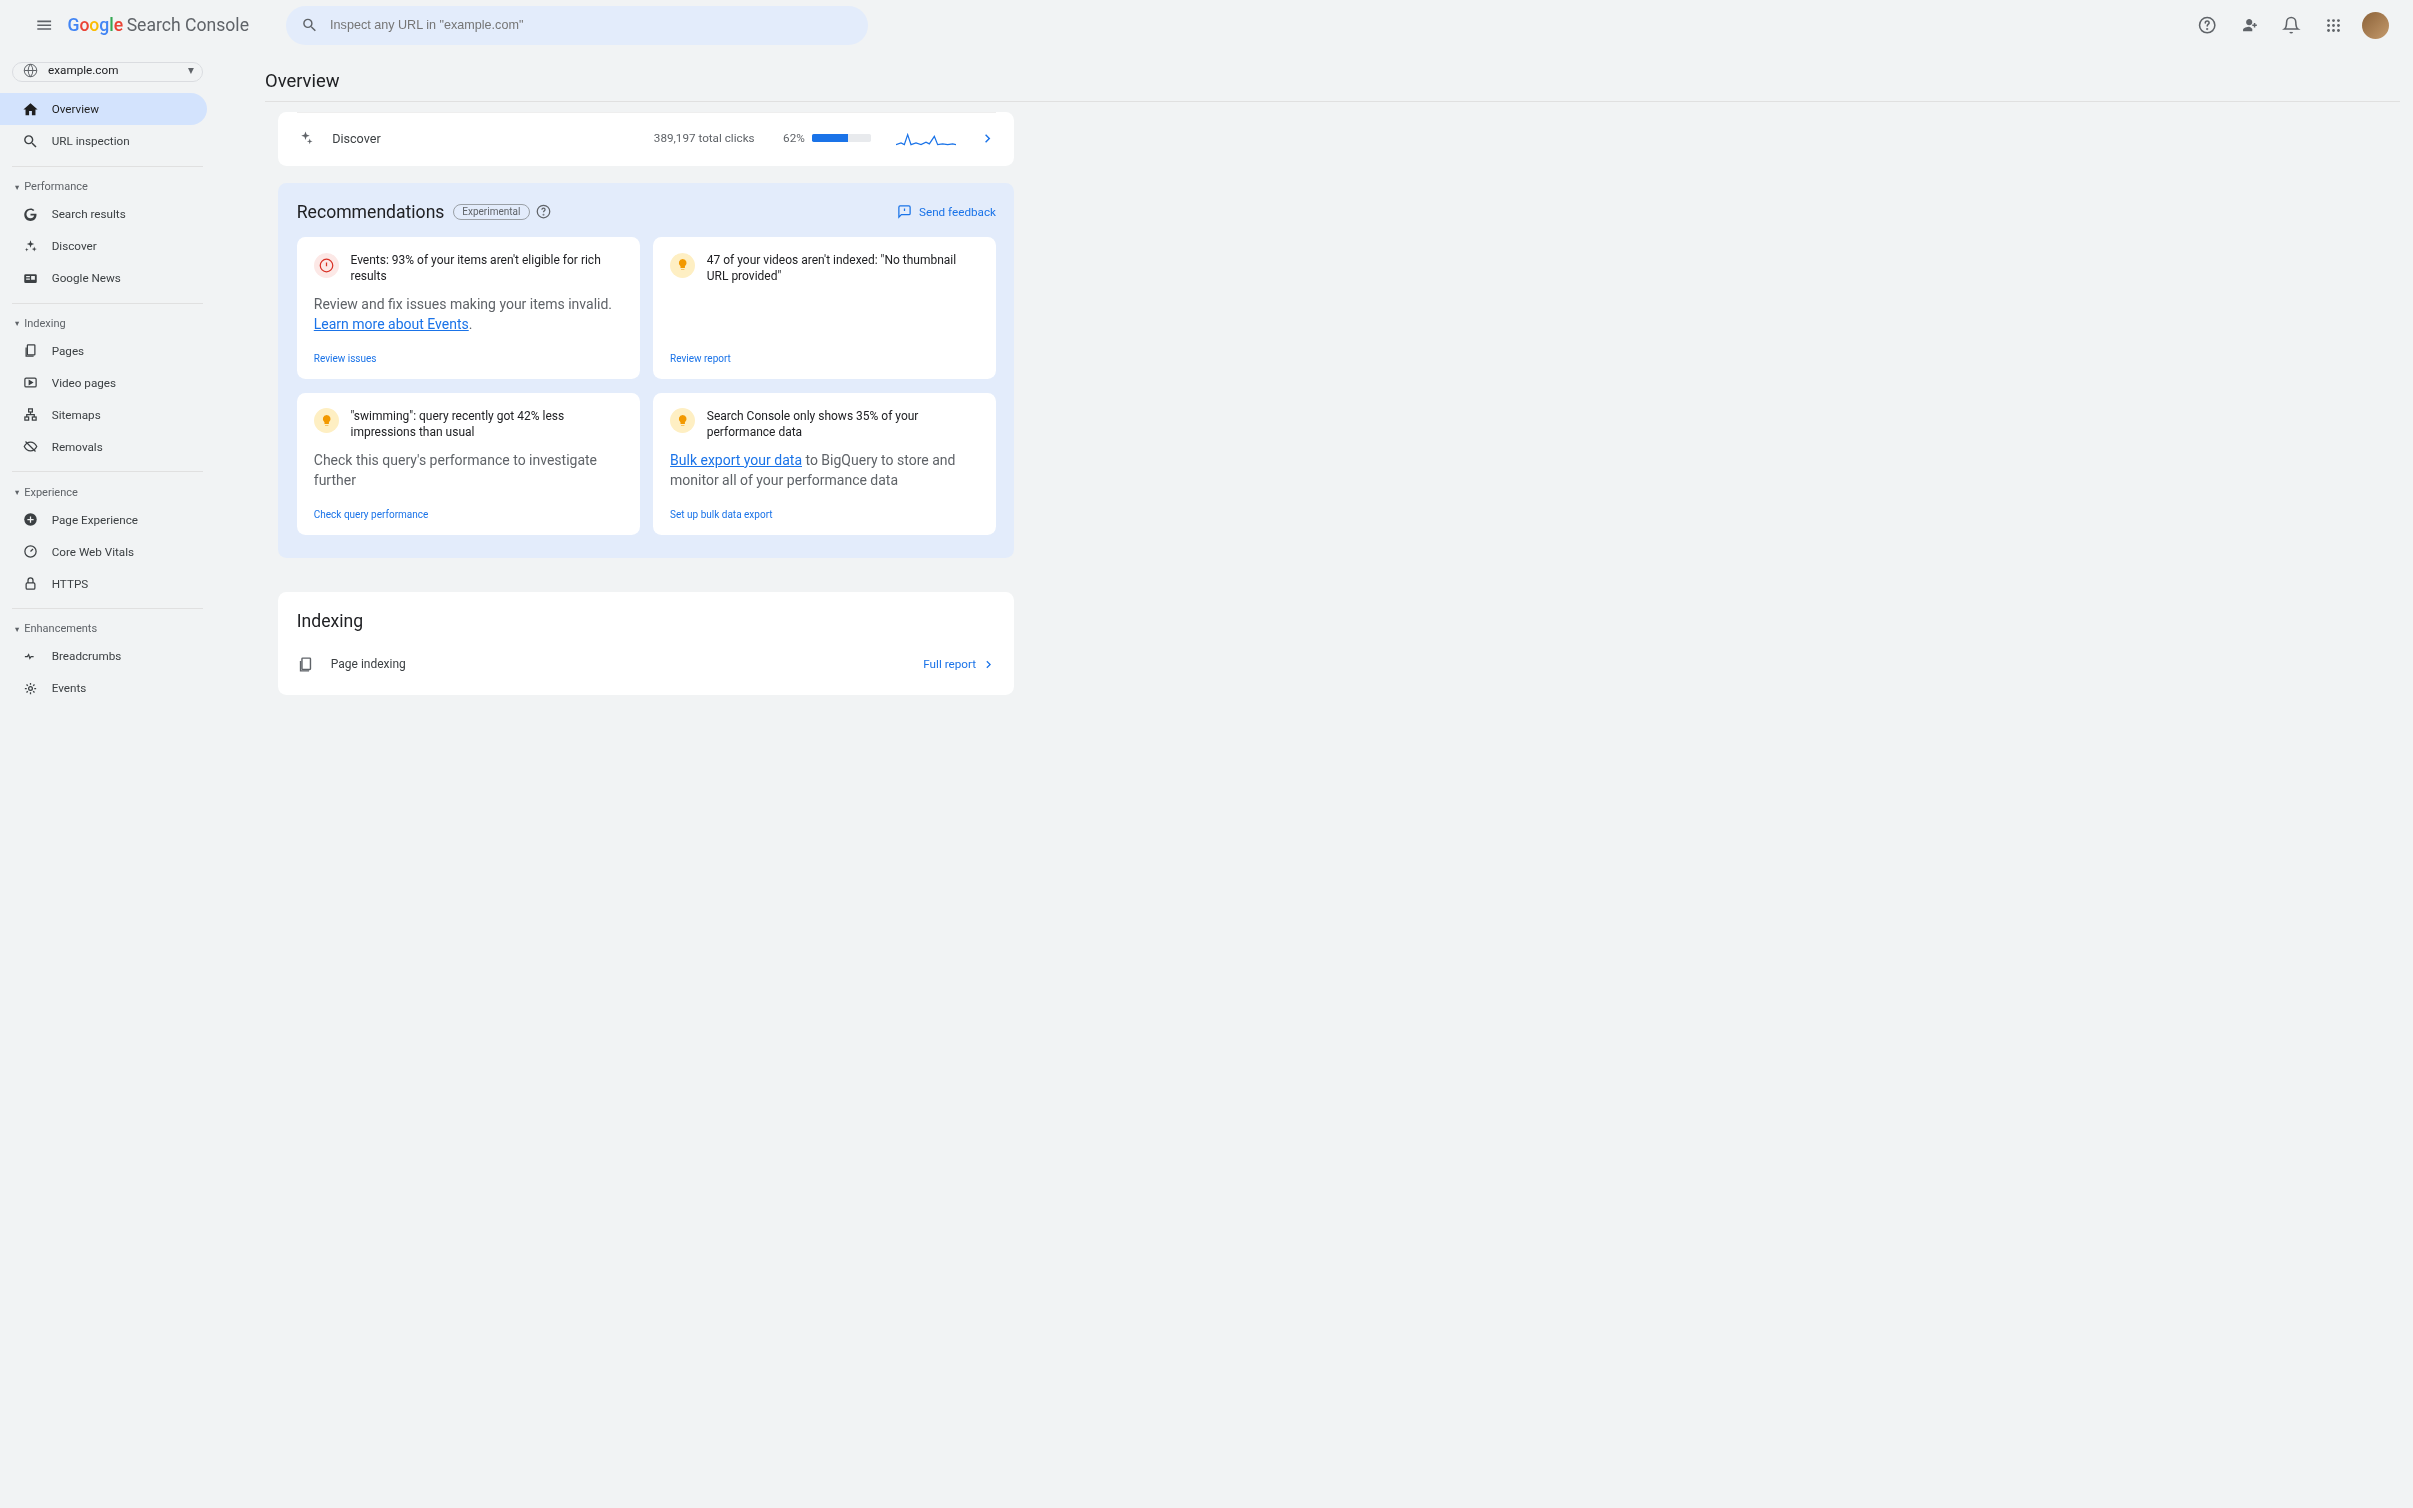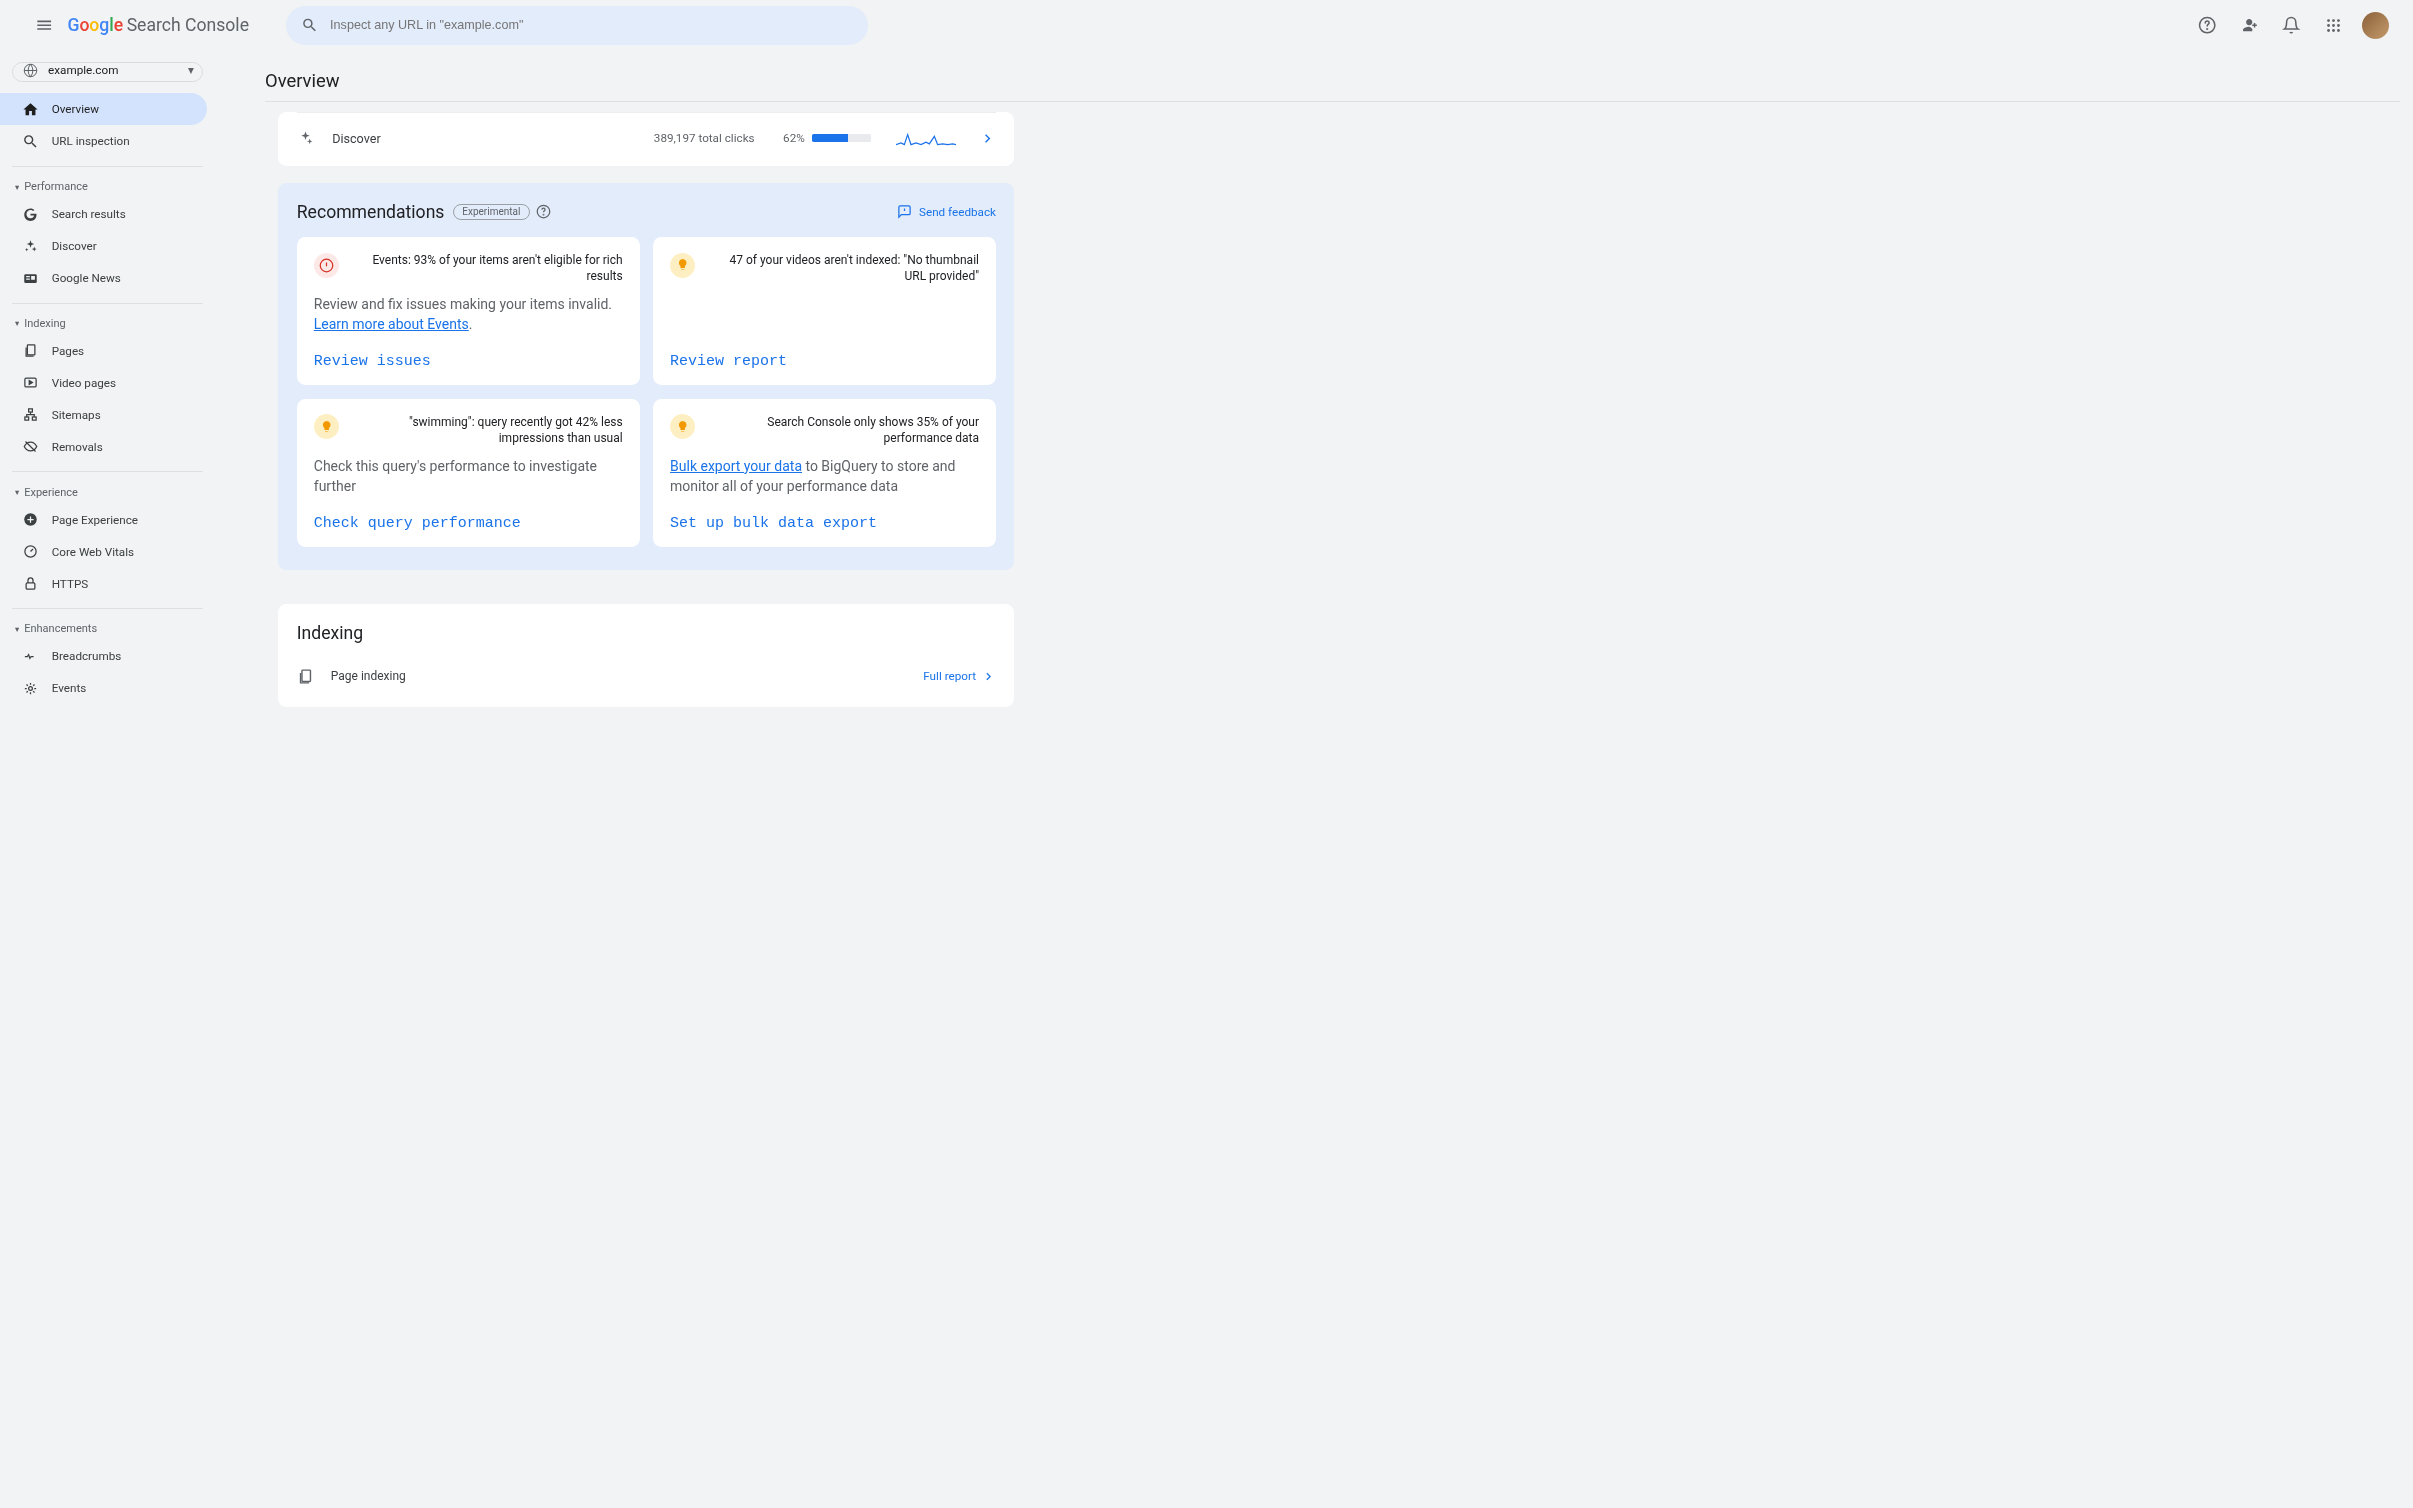--- a/index.html
+++ b/index.html
@@ -47,28 +47,28 @@
 .discover-row .spark{width:60px;height:20px;margin-left:25px;}
 .discover-row .chev{margin-left:23.5px;color:#1a73e8;}
 
 .rec-section { background:#e3ecfb; border-radius:8.4px; padding:18.4px 18.4px 23.5px 18.4px; max-width:736px; margin-left:13.4px; margin-top:17px; margin-bottom:34px;}
 .rec-head { display:flex; align-items:center; margin-bottom:15px;}
 .rec-head h2 { font-size:17.6px; font-weight:400; color:#202124; margin-right:8.4px;}
 .badge-exp { border:0.8px solid #9aa0a6; border-radius:10px; padding:1.7px 8.4px; font-size:10px; color:#5f6368; margin-right:6.7px;}
 .rec-head .feedback { margin-left:auto; color:#1a73e8; display:flex; align-items:center; gap:6.7px; cursor:pointer; font-size:11.7px;}
 .rec-grid { display:grid; grid-template-columns:1fr 1fr; gap:13.4px; }
 .rec-card { background:#fff; border-radius:8.4px; padding:15px 17px 15px 17px; display:flex; flex-direction:column;}
-.rec-top { display:flex; gap:11.7px;text-align:right; }
+.rec-top { display:flex; gap:11.7px; }
 .rec-icon { width:25px; height:25px; border-radius:50%; display:flex; align-items:center; justify-content:center; flex-shrink:0; margin-top:0.8px;}
 .rec-icon.err{background:#fce8e6;color:#d93025;}
 .rec-icon.bulb{background:#feefc3;color:#f29900;}
 .rec-title{font-size:12px;color:#202124;line-height:1.35;}
 .rec-body{color:#5f6368;font-size:14px;line-height:1.45;margin-top:10px;}
 .rec-body a, .inline-link{color:#1a73e8;text-decoration:underline;cursor:pointer;}
-.rec-action{color:#1a73e8;font-size:15px;margin-top:auto;padding-top:18.4px;cursor:pointer;font-family:Liberation Mono, monospace;}
+.rec-action{color:#1a73e8;font-size:10px;margin-top:auto;padding-top:18.4px;cursor:pointer;}
 
 .idx-section{ background:#fff; border-radius:8.4px; padding:18.4px 18.4px 15px 18.4px; max-width:736px; margin-left:13.4px;}
 .idx-section h2{font-size:17.6px;font-weight:400;margin-bottom:18.4px;}
 .idx-row{display:flex;align-items:center;padding:6.7px 0;}
 .idx-row .ico{color:#5f6368;margin-right:17px;}
 .idx-row .label{font-size:12px;color:#3c4043;}
 .idx-row .full{margin-left:auto;color:#1a73e8;display:flex;align-items:center;gap:5px;cursor:pointer;}
 
 svg { display:block; }
 </style>

